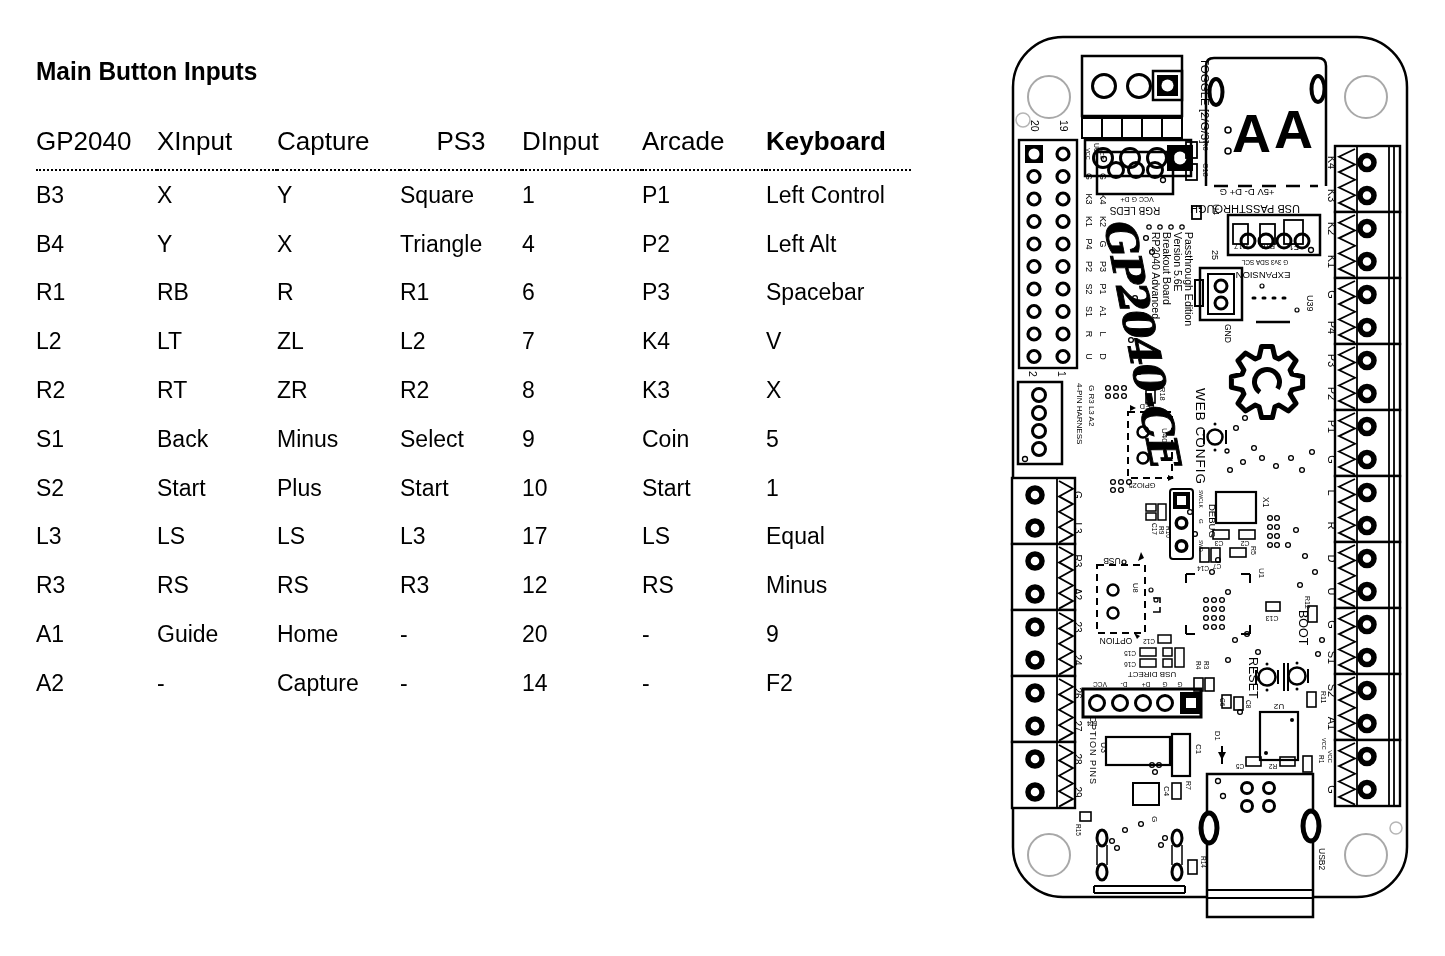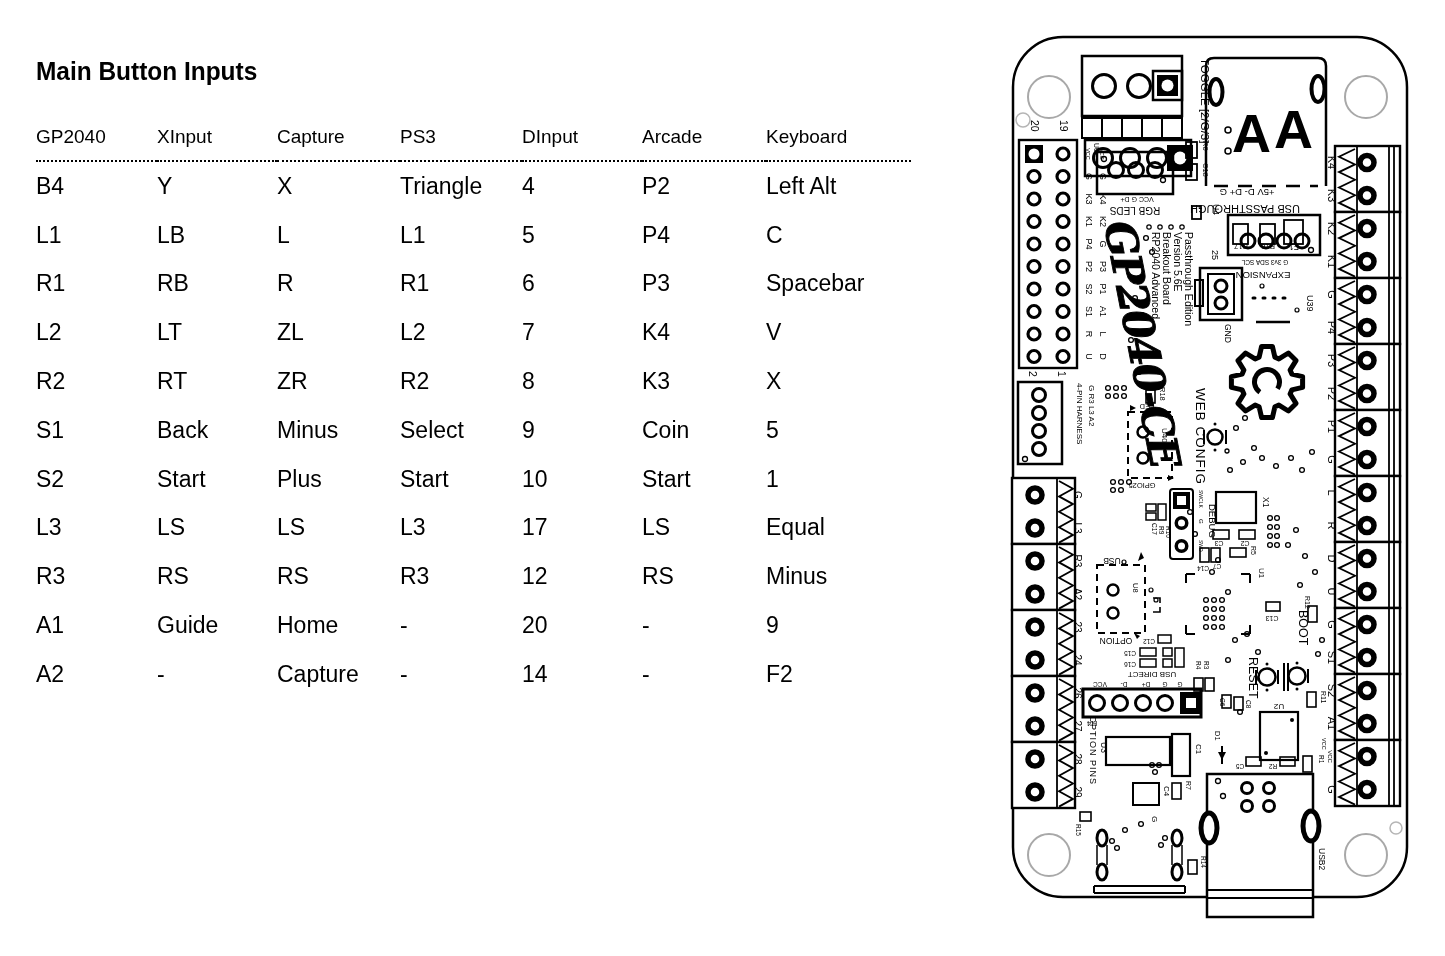--- a/index.html
+++ b/index.html
@@ -2,63 +2,63 @@
 <html><head>
 <meta charset="utf-8">
 <style>
   html,body{margin:0;padding:0}
   body{width:1445px;height:956px;background:#fff;position:relative;overflow:hidden;
        font-family:"Liberation Sans",sans-serif;color:#000}
   .doc{position:absolute;left:36px;top:57px;width:880px}
   .doc h1{margin:0;font-size:26px;line-height:1.15;font-weight:bold;
           transform:scaleX(.94);transform-origin:left center;white-space:nowrap}
   table.btns{border-collapse:collapse;table-layout:fixed;width:875px;margin-top:39px}
-  table.btns th{font-weight:normal;text-align:left;font-size:19px;padding:0 0 12px 0;
+  table.btns th{font-weight:normal;text-align:left;font-size:26px;padding:0 0 12px 0;
                 border-bottom:2px dotted #000;white-space:nowrap}
   table.btns td{font-size:23px;height:48.8px;padding:0;vertical-align:middle;white-space:nowrap}
   svg#pcb-svg{position:absolute;left:0;top:0}
   svg#pcb-svg text{font-family:"Liberation Sans",sans-serif;fill:#000;stroke:none}
   svg#pcb-svg .logo{font-family:"DejaVu Serif",serif;font-style:italic;font-weight:bold;
                     letter-spacing:-2px;stroke:#000;stroke-width:.9}
 </style>
 </head>
 <body>
 
 <div class="doc">
   <h1>Main Button Inputs</h1>
   <table class="btns">
       <thead>
         <tr>
           <th style="width: 121px;">GP2040</th>
           <th style="width: 120px;">XInput</th>
           <th style="width: 123px;">Capture</th>
-          <th style="width: 122px;">PS3</th>
+          <th style="width: 122px; text-align: center;">PS3</th>
           <th style="width: 120px;">DInput</th>
           <th style="width: 124px;">Arcade</th>
-          <th style="width: 145px;">Keyboard</th>
+          <th style="width: 145px; font-weight: bold;">Keyboard</th>
         </tr>
       </thead>
       <tbody>
+        <tr>
+          <td>B3</td>
+          <td>X</td>
+          <td>Y</td>
+          <td>Square</td>
+          <td>1</td>
+          <td>P1</td>
+          <td>Left Control</td>
+        </tr>
         <tr>
           <td>B4</td>
           <td>Y</td>
           <td>X</td>
           <td>Triangle</td>
           <td>4</td>
           <td>P2</td>
           <td>Left Alt</td>
-        </tr>
-        <tr>
-          <td>L1</td>
-          <td>LB</td>
-          <td>L</td>
-          <td>L1</td>
-          <td>5</td>
-          <td>P4</td>
-          <td>C</td>
         </tr>
         <tr>
           <td>R1</td>
           <td>RB</td>
           <td>R</td>
           <td>R1</td>
           <td>6</td>
           <td>P3</td>
           <td>Spacebar</td>
         </tr>

